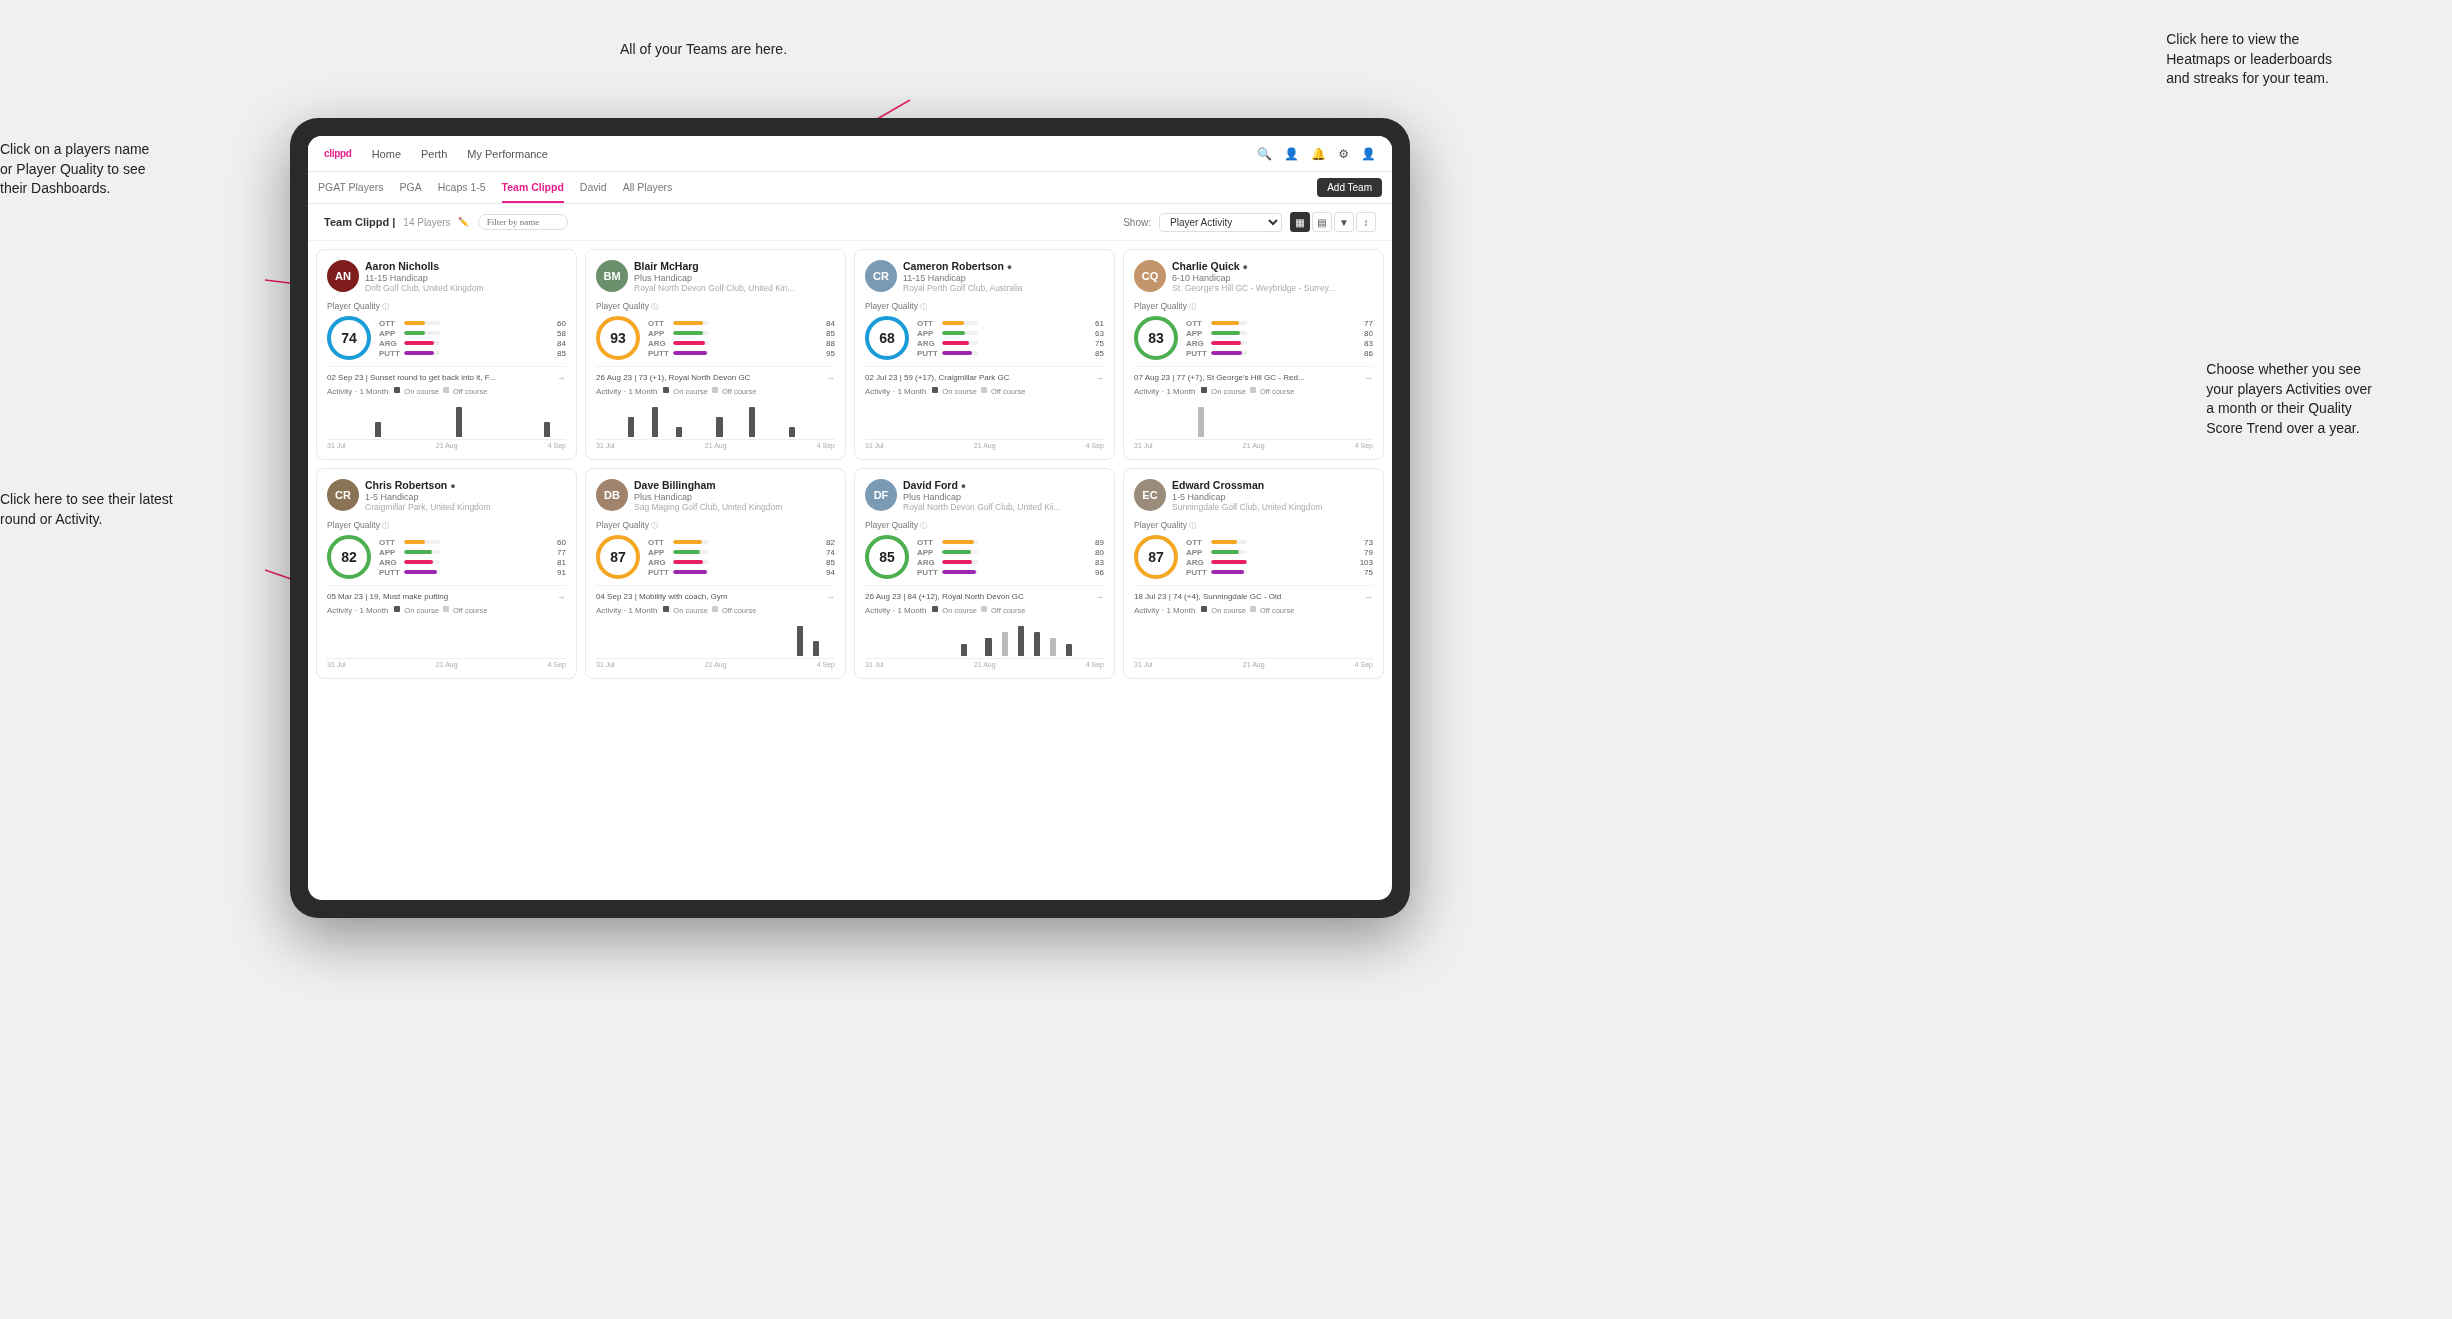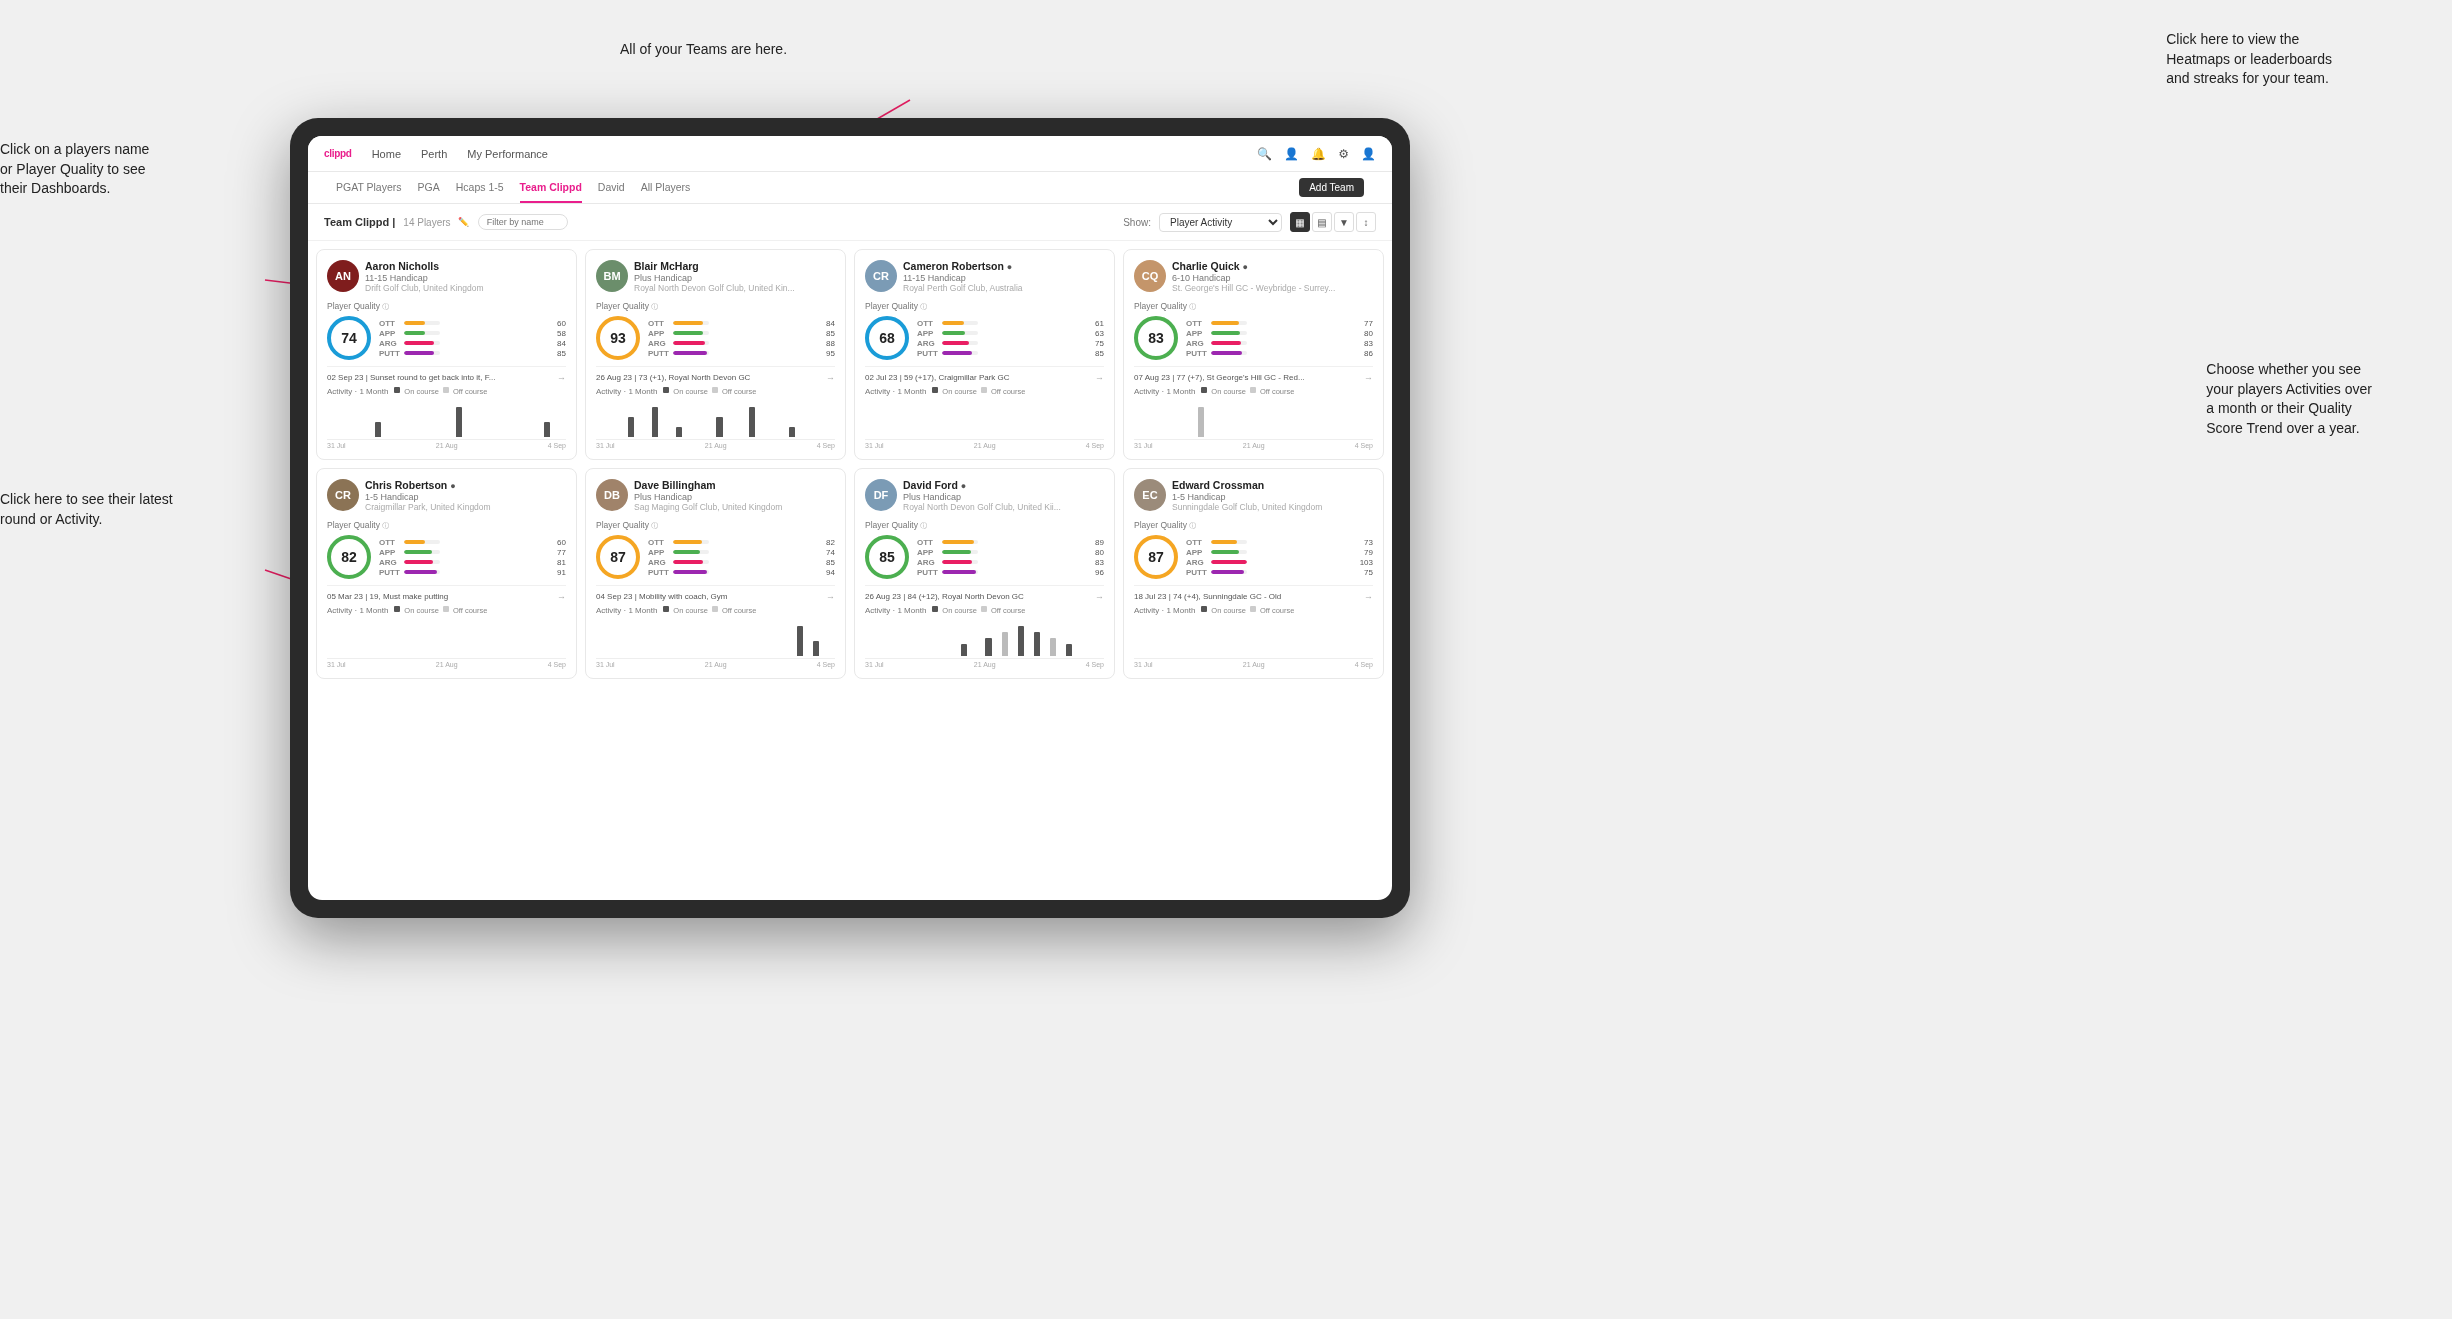--- a/index.html
+++ b/index.html
@@ -65,21 +65,21 @@
     .nav-icon {
       font-size: 12px;
       color: #555;
       cursor: pointer;
     }
 
     
     .tab-bar {
       background: #fff;
       border-bottom: 1px solid #e8e8e8;
-      padding: 0 28px;
+      padding: 0 10px;
       height: 32px;
       display: flex;
       align-items: center;
       gap: 16px;
       flex-shrink: 0;
     }
     .tab-item {
       font-size: 10.5px;
       color: #777;
       cursor: pointer;
@@ -162,20 +162,21 @@
       color: #fff;
       border-color: #333;
     }
     .search-filter {
       font-size: 10px;
       color: #999;
       border: 1px solid #ddd;
       padding: 3px 8px;
       border-radius: 12px;
       width: 100px;
+      font-family: Liberation Serif, serif;
     }
 
     
     .players-grid {
       flex: 1;
       overflow-y: auto;
       padding: 8px;
       display: grid;
       grid-template-columns: repeat(4, 1fr);
       gap: 8px;

